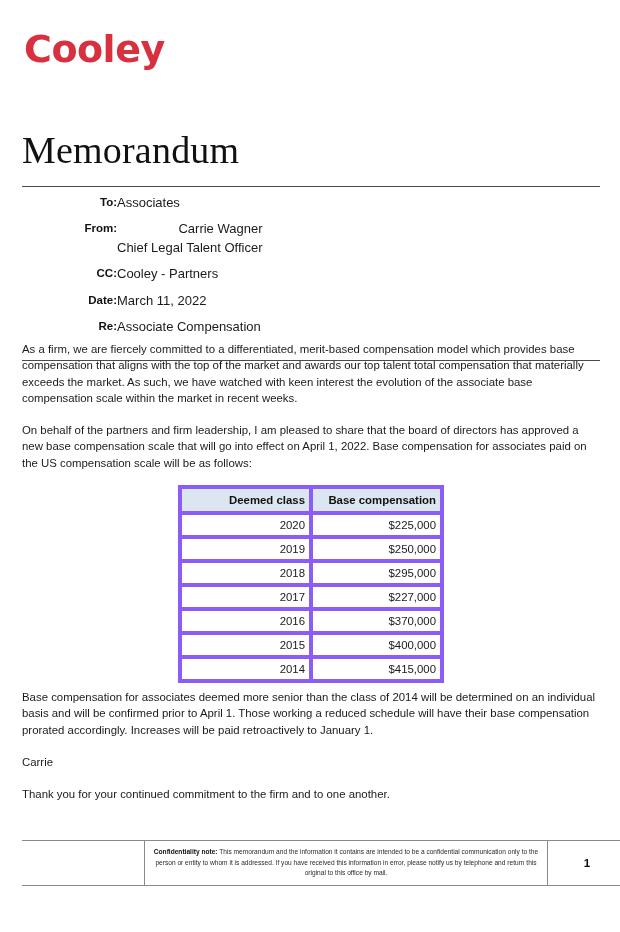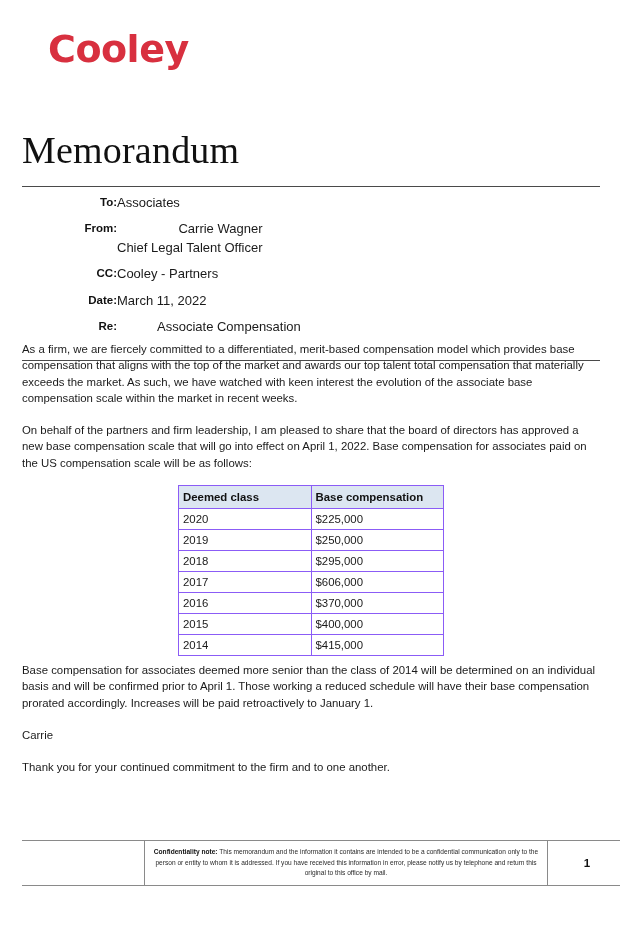--- a/index.html
+++ b/index.html
@@ -26,21 +26,20 @@
   .logo {
     position: absolute;
     left: 24px;
     top: 30px;
     font-family: "DejaVu Sans", sans-serif;
     font-size: 38px;
     font-weight: 600;
     letter-spacing: -0.5px;
     color: #d8303f;
     line-height: 1;
-    margin-left: 24px;
   }
   
   .doc-title {
     position: absolute;
     left: 22px;
     top: 128px;
     font-family: "Liberation Serif", serif;
     font-size: 38px;
     font-weight: 400;
     color: #111111;
@@ -60,21 +59,21 @@
   .memo-rows {
     padding-top: 7px;
     padding-bottom: 5px;
   }
   .memo-row {
     display: flex;
     align-items: flex-start;
     margin-bottom: 8px;
     text-align: right;
   }
-  .memo-row:last-child { margin-bottom: 18px; gap: 40px; }
+  .memo-row:last-child { margin-bottom: 18px; }
   .memo-label {
     width: 95px;
     flex: 0 0 95px;
     font-size: 11.5px;
     font-weight: bold;
     color: #111111;
     line-height: 1.42;
   }
   .memo-value {
     font-size: 13px;
@@ -106,23 +105,23 @@
     display: flex;
     justify-content: flex-start;
   }
   table.comp {
     border-collapse: collapse;
     margin-left: 156px;
     width: 266px;
     table-layout: fixed;
   }
   table.comp th, table.comp td {
-    border: 1px solid #8b5cf6;
+    border: 4px solid #8b5cf6;
     font-size: 11.4px;
-    text-align: left;
+    text-align: right;
     padding: 2px 4px 3px 4px;
     height: 15px;
   }
   table.comp th {
     background: #dce6f1;
     font-weight: bold;
     color: #111111;
     padding: 3px 4px 4px 4px;
   }
   table.comp td {
@@ -247,21 +246,21 @@
           <tr>
             <td>2019</td>
             <td>$250,000</td>
           </tr>
           <tr>
             <td>2018</td>
             <td>$295,000</td>
           </tr>
           <tr>
             <td>2017</td>
-            <td>$606,000</td>
+            <td>$227,000</td>
           </tr>
           <tr>
             <td>2016</td>
             <td>$370,000</td>
           </tr>
           <tr>
             <td>2015</td>
             <td>$400,000</td>
           </tr>
           <tr>

